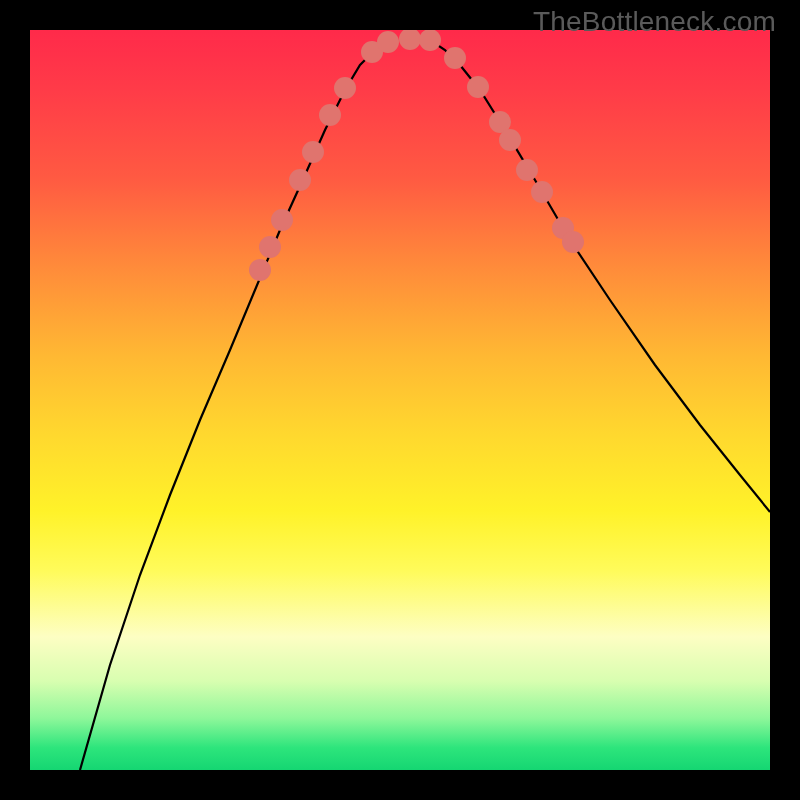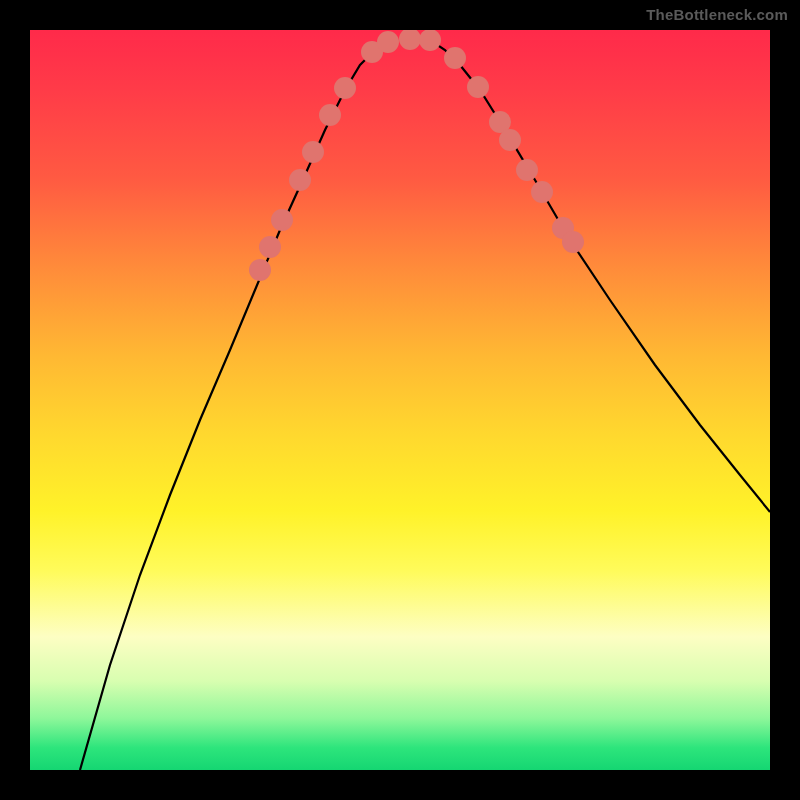--- a/index.html
+++ b/index.html
@@ -28,24 +28,24 @@
       #fdfec3 82%,
       #d8feb0 88%,
       #8ef79a 93%,
       #2de57c 97%,
       #15d672 100%
     );
   }
   .watermark {
     position: absolute;
     top: 6px;
-    right: 12px;
+    right: 24px;
     font-family: Arial, Helvetica, sans-serif;
-    font-size: 15px;
-    font-weight: 700;
+    font-size: 28px;
+    font-weight: 400;
     color: #5a5a5a;
     letter-spacing: 0.2px;
   }
   svg {
     position: absolute;
     left: 0;
     top: 0;
   }
 </style>
 </head>

